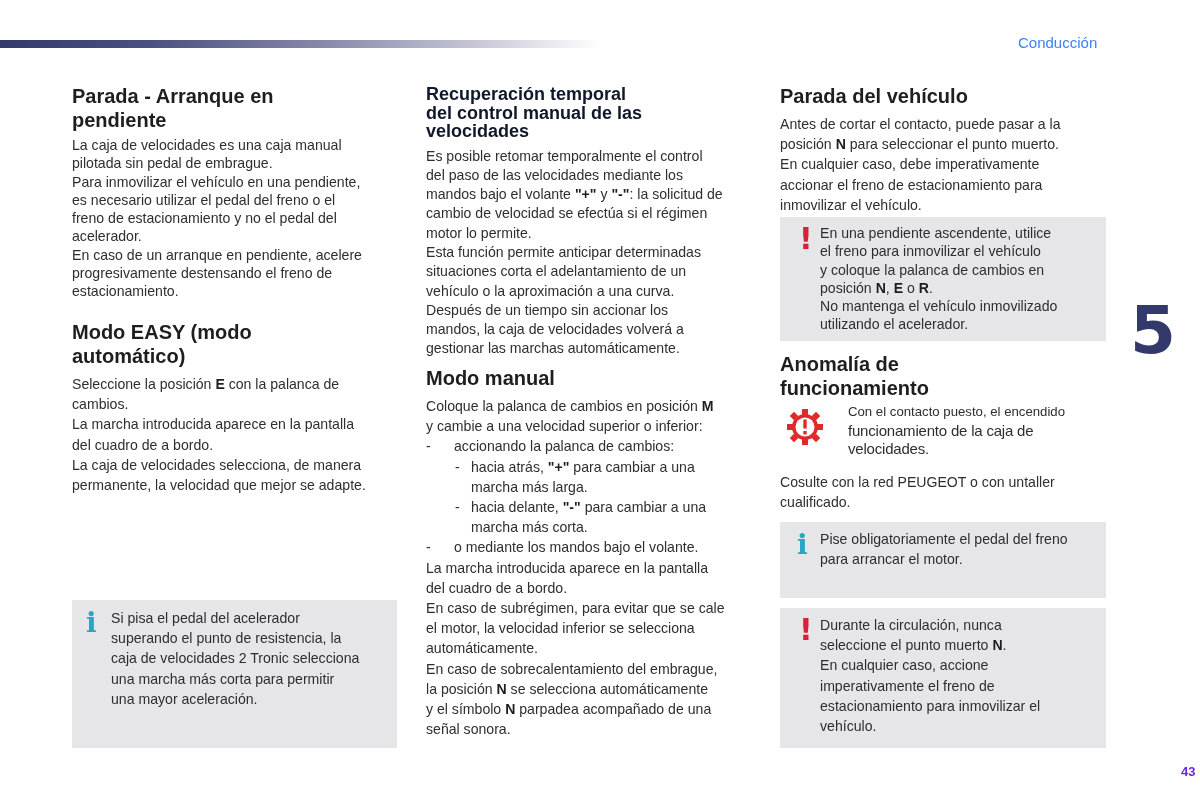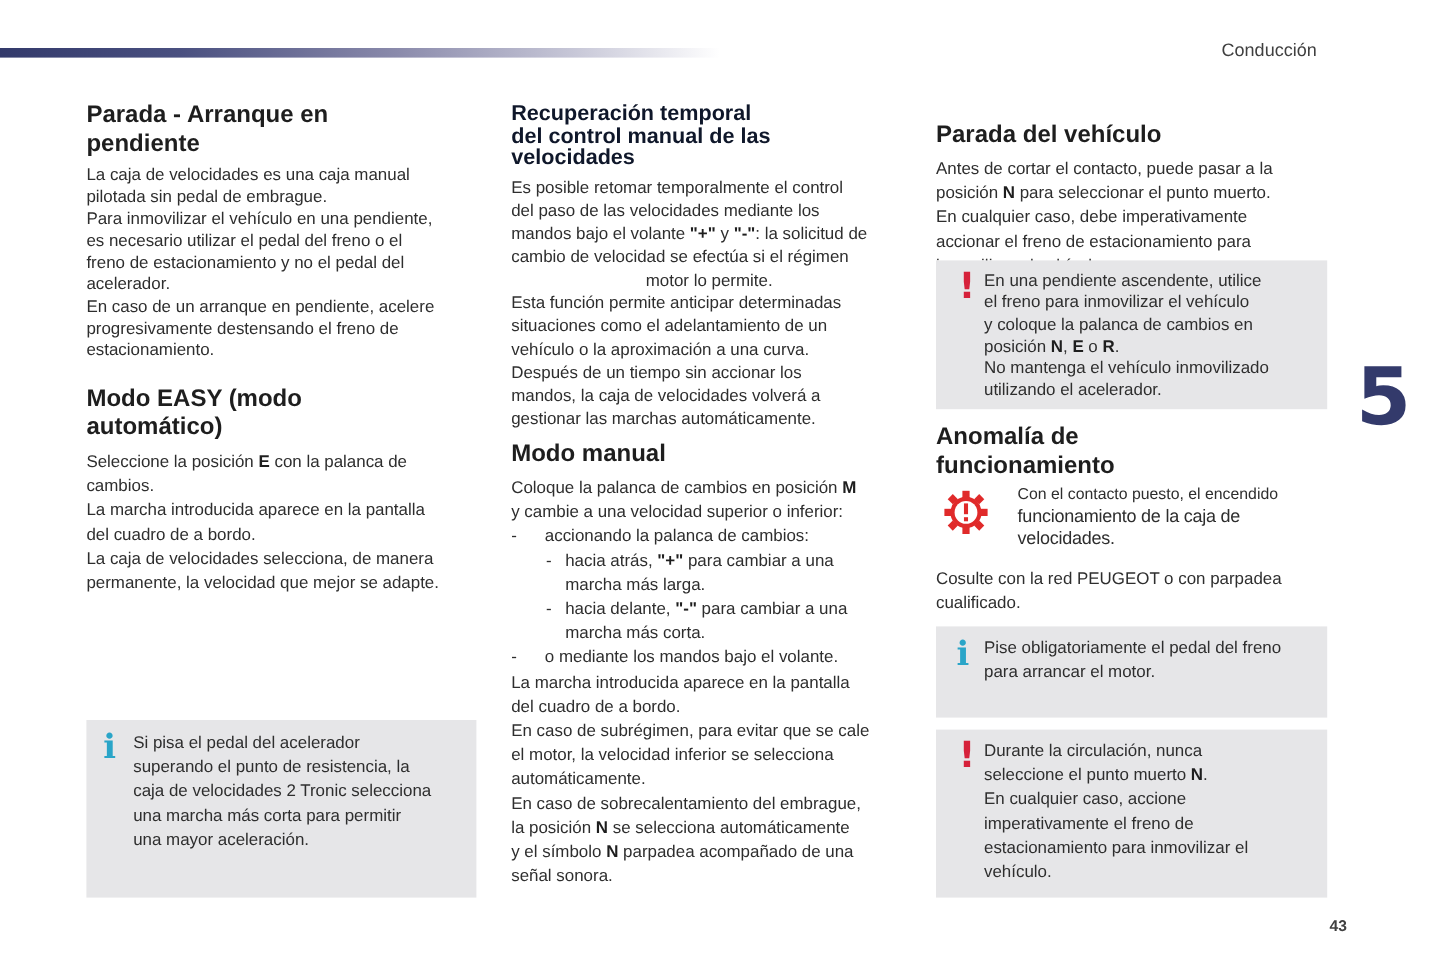--- a/index.html
+++ b/index.html
@@ -4,28 +4,28 @@
 <style>
   * { margin: 0; padding: 0; box-sizing: border-box; }
   html, body { width: 1200px; height: 800px; background: #ffffff; overflow: hidden; }
   body { position: relative; font-family: "Liberation Sans", sans-serif; color: #2b2b2b; }
 
   .top-bar {
     position: absolute; left: 0; top: 40px; width: 600px; height: 8px;
     background: linear-gradient(to right, #333a6b 0%, #4a5080 25%, #8a8aab 55%, #c8c8d8 80%, rgba(255,255,255,0) 100%);
   }
   .section-title-top {
-    position: absolute; top: 34px; left: 1018px; font-size: 15px; color: #404040;
+    position: absolute; top: 34px; left: 1018px; font-size: 15px; color: #3b82f6;
   }
   .chapter-num {
     position: absolute; left: 1130px; top: 298px; font-size: 66px; font-weight: bold;
     color: #333a6b; font-family: "DejaVu Sans", sans-serif; line-height: 1;
   }
   .page-num {
-    position: absolute; left: 1108px; top: 764px; font-size: 13px; font-weight: bold; color: #404040;
+    position: absolute; left: 1181px; top: 764px; font-size: 13px; font-weight: bold; color: #6d28d9;
   }
 
   .col { position: absolute; }
   h2 {
     font-size: 20px; font-weight: bold; color: #1e1e1e; line-height: 24px;
   }
   h3 {
     font-size: 18px; font-weight: bold; color: #0f172a; line-height: 18.5px;
   }
   p, li { font-size: 14.1px; line-height: 20.2px; color: #2e2e2e; }
@@ -105,23 +105,23 @@
   <h3>
     <span>Recuperación temporal</span><br>
     <span>del control manual de las</span><br>
     <span>velocidades</span>
   </h3>
   <div class="" style="margin-top:6px;">
     <p style="line-height:19.3px;">Es posible retomar temporalmente el control</p>
     <p style="line-height:19.3px;">del paso de las velocidades mediante los</p>
     <p style="line-height:19.3px;"><span>mandos bajo el volante </span><b>"+"</b><span> y </span><b>"-"</b><span>: la solicitud de</span></p>
     <p style="line-height:19.3px;">cambio de velocidad se efectúa si el régimen</p>
-    <p style="line-height:19.3px;text-align:center;">motor lo permite.</p>
+    <p style="line-height:19.3px;">motor lo permite.</p>
     <p style="line-height:19.3px;">Esta función permite anticipar determinadas</p>
-    <p style="line-height:19.3px;">situaciones como el adelantamiento de un</p>
+    <p style="line-height:19.3px;">situaciones corta el adelantamiento de un</p>
     <p style="line-height:19.3px;">vehículo o la aproximación a una curva.</p>
     <p style="line-height:19.3px;">Después de un tiempo sin accionar los</p>
     <p style="line-height:19.3px;">mandos, la caja de velocidades volverá a</p>
     <p style="line-height:19.3px;">gestionar las marchas automáticamente.</p>
   </div>
 </div>
 
 <div class="col" style="left:426px; top:366px; width:330px;">
   <h2>Modo manual</h2>
   <div style="margin-top:6px;">
@@ -141,21 +141,21 @@
     <p>En caso de subrégimen, para evitar que se cale</p>
     <p>el motor, la velocidad inferior se selecciona</p>
     <p>automáticamente.</p>
     <p>En caso de sobrecalentamiento del embrague,</p>
     <p><span>la posición </span><b>N</b><span> se selecciona automáticamente</span></p>
     <p><span>y el símbolo </span><b>N</b><span> parpadea acompañado de una</span></p>
     <p>señal sonora.</p>
   </div>
 </div>
 
-<div class="col" style="left:780px; top:100px; width:330px;">
+<div class="col" style="left:780px; top:84px; width:330px;">
   <h2>Parada del vehículo</h2>
   <div style="margin-top:6px;">
     <p>Antes de cortar el contacto, puede pasar a la</p>
     <p><span>posición </span><b>N</b><span> para seleccionar el punto muerto.</span></p>
     <p>En cualquier caso, debe imperativamente</p>
     <p>accionar el freno de estacionamiento para</p>
     <p>inmovilizar el vehículo.</p>
   </div>
 </div>
 
@@ -196,21 +196,21 @@
     <rect x="17.3" y="23" width="3.4" height="3.4" fill="#e02a2a"></rect>
   </svg>
 </div>
 
 <div class="col" style="left:848px; top:403px; width:270px;">
   <p style="font-size:13.2px; line-height:18.5px;">Con el contacto puesto, el encendido</p>
   <p style="font-size:15px; line-height:18.5px; letter-spacing:-0.2px;">funcionamiento de la caja de velocidades.</p>
 </div>
 
 <div class="col" style="left:780px; top:472px; width:330px;">
-  <p>Cosulte con la red PEUGEOT o con parpadea</p>
+  <p>Cosulte con la red PEUGEOT o con untaller</p>
   <p>cualificado.</p>
 </div>
 
 <div class="note" style="left:780px; top:522px; width:326px; height:76px;">
   <span class="note-icon icon-info" style="left:17px; top:6px;">i</span>
   <div class="note-text" style="left:40px; top:7px;">
     <p>Pise obligatoriamente el pedal del freno</p>
     <p>para arrancar el motor.</p>
   </div>
 </div>

